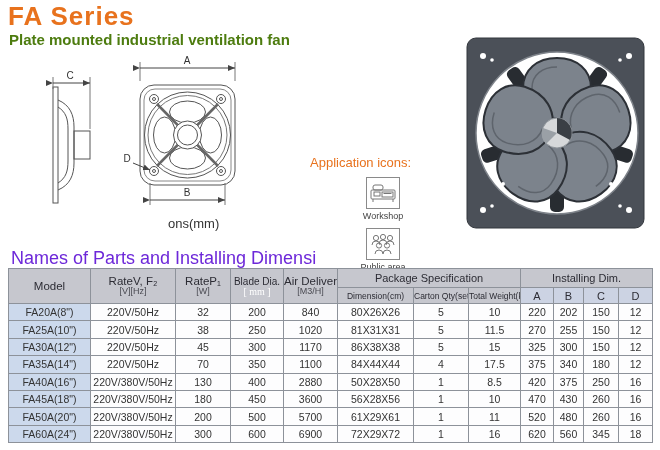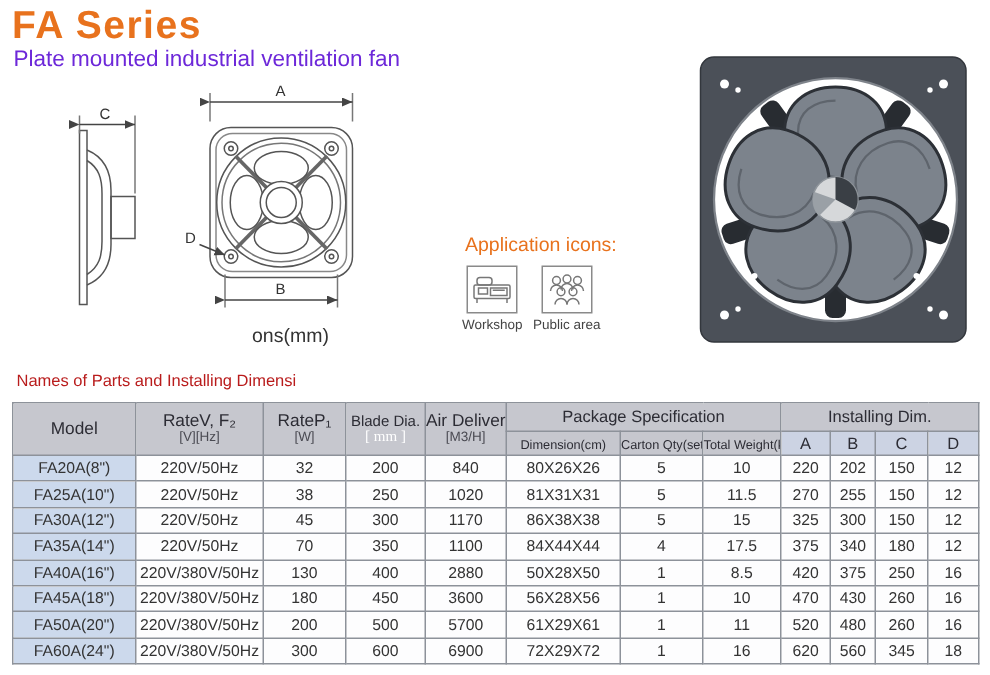--- a/index.html
+++ b/index.html
@@ -6,38 +6,38 @@
   body {
     width:660px; height:450px; position:relative; overflow:hidden;
     background:#ffffff; font-family:"Liberation Sans", sans-serif; color:#333;
   }
   .page-title {
     position:absolute; left:8px; top:1px;
     font-size:26px; font-weight:bold; letter-spacing:1px; color:#e8721d;
   }
   .page-subtitle {
     position:absolute; left:9px; top:31px;
-    font-size:15px; color:#6d28d9;
+    font-size:15px; color:#4d7c0f;font-weight:bold;
   }
   .drawing-wrap { position:absolute; left:0; top:55px; width:260px; height:180px; }
   .drawing-caption {
     position:absolute; left:168px; top:216px; font-size:13px; color:#333;
   }
   .applications { position:absolute; left:308px; top:155px; width:150px; }
   .app-heading { font-size:13px; color:#e8721d; margin:0 0 7px 2px; }
-  .app-items { display:flex; gap:7px; }
+  .app-items { display:flex; gap:7px;flex-direction:column; }
   .app-item { text-align:center; }
   .app-box {
     width:32px; height:30px; border:1px solid #8a8a8a; background:#fff;
     display:flex; align-items:center; justify-content:center; margin:0 auto;
   }
   .app-label { font-size:9px; color:#444; margin-top:2px; white-space:nowrap; }
   .photo { position:absolute; left:462px; top:30px; }
 
-  .section-title { position:absolute; left:11px; top:248px; font-size:11px; color:#b91c1c; }
+  .section-title { position:absolute; left:11px; top:248px; font-size:18px; color:#6d28d9; }
 
   table.spec {
     position:absolute; left:8px; top:268px; width:644px;
     border-collapse:collapse; table-layout:fixed;
   }
   .spec th, .spec td {
     border:1px solid #8d929a; padding:0; text-align:center;
     font-weight:normal; font-size:10.5px; color:#333; overflow:hidden; white-space:nowrap;
   }
   .spec thead th { background:#c6c7ce; color:#2c2c34; }

